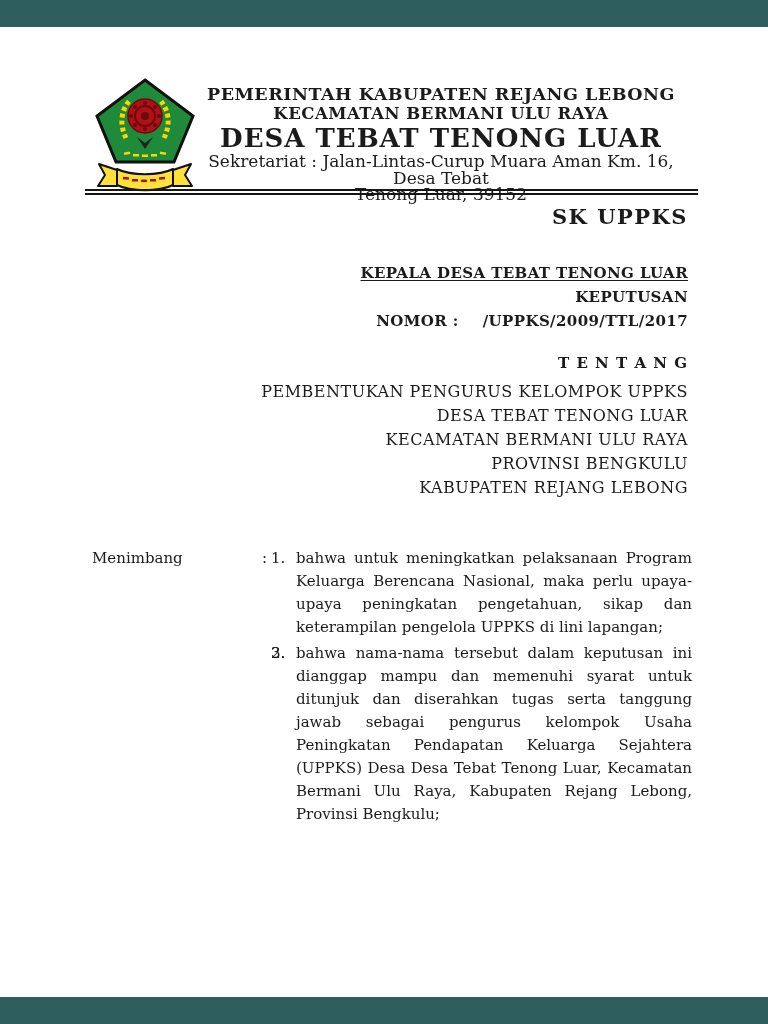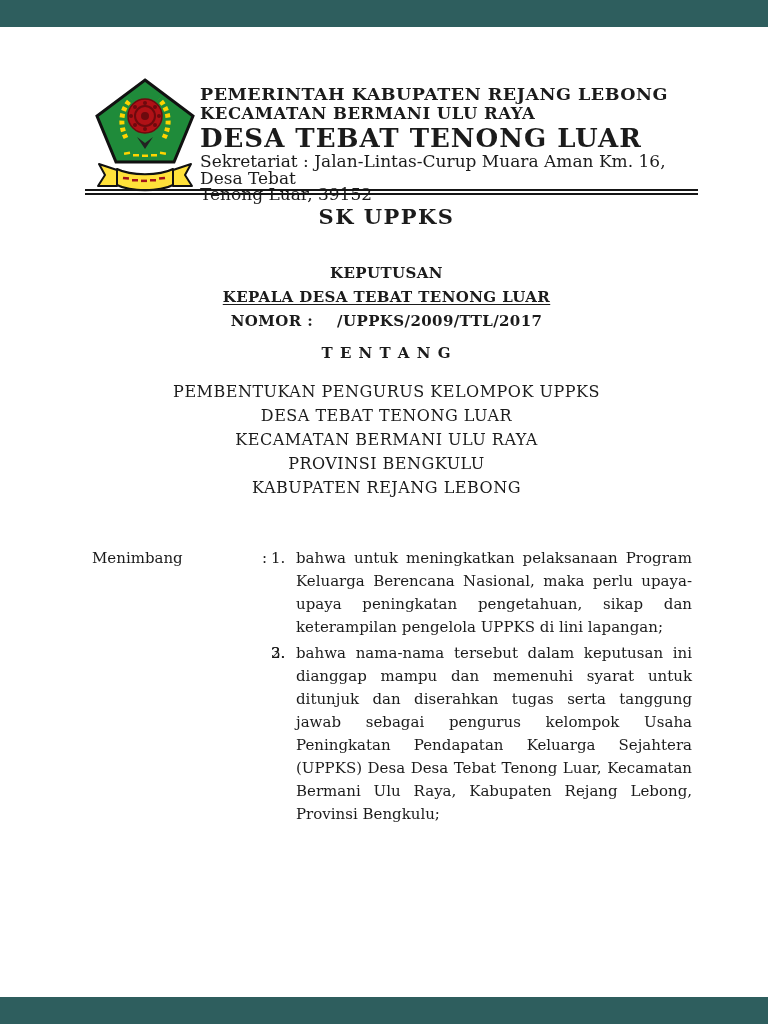--- a/index.html
+++ b/index.html
@@ -14,36 +14,36 @@
   .emblem .pent{fill:var(--emblem_green,#1f8b3a);stroke:#111;stroke-width:3;}
   .emblem .rose{fill:var(--emblem_red,#b01116);stroke:#6d0a0e;stroke-width:1.5;}
   .emblem .rose-in{fill:none;stroke:#6d0a0e;stroke-width:2;}
   .emblem .rose-dot{fill:#6d0a0e;}
   .emblem .wreath{fill:none;stroke:var(--emblem_yellow,#ffd400);stroke-width:5;stroke-dasharray:4 3;}
   .emblem .mark-y{fill:var(--emblem_yellow,#ffd400);}
   .emblem .ribbon{fill:var(--ribbon_yellow,#ffe13a);stroke:#111;stroke-width:2;stroke-linejoin:round;}
   .emblem .mark-r{fill:#a2121a;}
   .emblem .knot{fill:#222;}
 
-  .letterhead-text{position:absolute;left:200px;top:85px;width:482px;}
+  .letterhead-text{position:absolute;left:200px;top:85px;width:482px;text-align:center;}
   .lh1{font-size:17.5px;font-weight:bold;letter-spacing:.5px;line-height:19px;}
   .lh2{font-size:16.5px;font-weight:bold;letter-spacing:.5px;line-height:19px;}
   .lh3{font-size:26px;font-weight:bold;letter-spacing:1px;line-height:30px;}
   .lh4{font-size:17px;line-height:16.5px;}
 
   .rule{position:absolute;left:85px;top:189px;width:613px;height:2px;
         border-top:2.5px solid #151515;border-bottom:2.5px solid #151515;}
 
   
-  .center{position:absolute;left:85px;width:603px;text-align:center;}
+  .center{position:absolute;left:85px;width:603px;text-align:right;}
   .doc-title{top:204px;font-size:21px;font-weight:bold;letter-spacing:1.5px;margin:0;}
   .decision{top:261px;font-size:15px;font-weight:bold;line-height:24px;letter-spacing:.4px;}
   .decision .ul{text-decoration:underline;text-underline-offset:2px;}
   .nomor-gap{display:inline-block;width:24px;}
-  .tentang-label{top:344px;font-size:15px;font-weight:bold;letter-spacing:1px;}
+  .tentang-label{top:354px;font-size:15px;font-weight:bold;letter-spacing:1px;}
   .tentang-lines{top:380px;font-size:16px;font-weight:normal;line-height:24px;letter-spacing:.5px;}
   .preamble{top:518px;font-size:15px;font-weight:bold;letter-spacing:.2px;}
 
   
   .menimbang{position:absolute;left:92px;top:547px;width:600px;font-size:15px;line-height:23px;}
   .m-label{position:absolute;left:0;top:0;}
   .m-colon{position:absolute;left:170px;top:0;}
   .m-list{margin:0 0 0 179px;width:421px;}
   .m-item{position:relative;padding-left:25px;text-align:justify;margin-bottom:3px;}
   .m-num{position:absolute;left:0;top:0;}
@@ -92,22 +92,22 @@
     <div class="lh3">DESA TEBAT TENONG LUAR</div>
     <div class="lh4">Sekretariat : Jalan-Lintas-Curup Muara Aman Km. 16, Desa Tebat</div>
     <div class="lh4">Tenong Luar, 39152</div>
   </div>
 
   <div class="rule"></div>
 
   <h1 class="center doc-title">SK UPPKS</h1>
 
   <div class="center decision">
+    <div><span class="ul">KEPALA DESA TEBAT TENONG LUAR</span></div>
     <div>KEPUTUSAN</div>
-    <div><span class="ul">KEPALA DESA TEBAT TENONG LUAR</span></div>
     <div><span>NOMOR :</span><span class="nomor-gap"></span><span>/UPPKS/2009/TTL/2017</span></div>
   </div>
 
   <div class="center tentang-label">T E N T A N G</div>
   <div class="center tentang-lines">
     <div>PEMBENTUKAN PENGURUS KELOMPOK UPPKS</div>
     <div>DESA TEBAT TENONG LUAR</div>
     <div>KECAMATAN BERMANI ULU RAYA</div>
     <div>PROVINSI BENGKULU</div>
     <div>KABUPATEN REJANG LEBONG</div>

